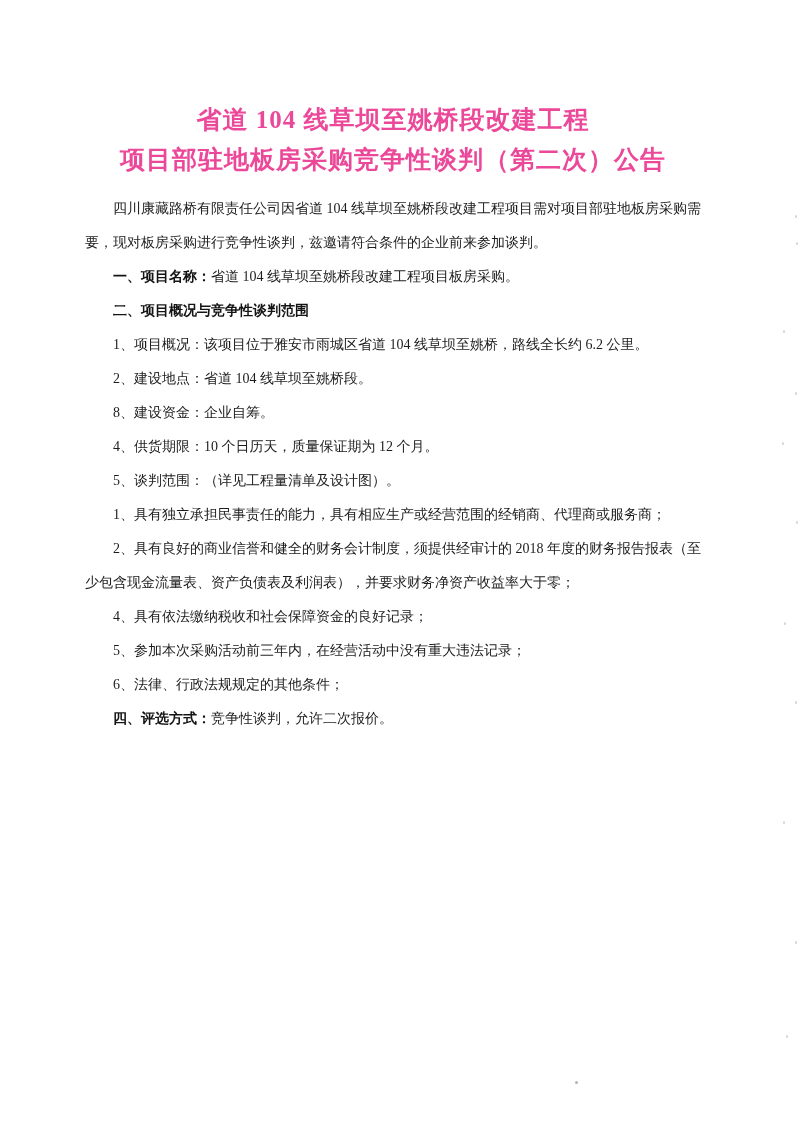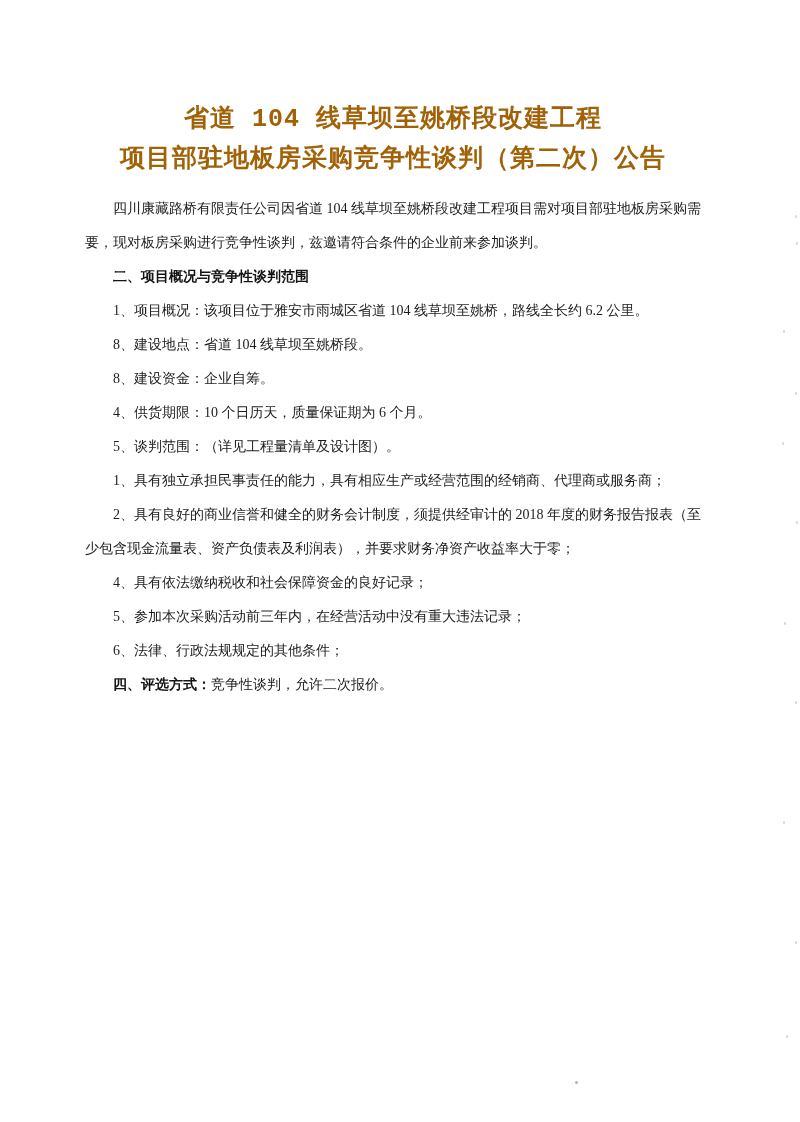--- a/index.html
+++ b/index.html
@@ -22,22 +22,21 @@
     top: 100px;
     width: 616px;
   }
   .doc-title {
     margin: 0;
     text-align: center;
     font-weight: 700;
     font-size: 25px;
     line-height: 40px;
     letter-spacing: 1px;
-    color: #a16207;
-    font-family: Liberation Mono, monospace;
+    color: #ec4899;
   }
   .body-block {
     margin-top: 12px;
   }
   .para {
     margin: 0;
     font-size: 14px;
     line-height: 34px;
     text-align: justify;
     text-justify: inter-character;
@@ -65,25 +64,26 @@
 </style>
 </head>
 <body>
 
 <div class="page">
   <div class="content">
     <h1 class="doc-title">省道 104 线草坝至姚桥段改建工程</h1>
     <h1 class="doc-title">项目部驻地板房采购竞争性谈判（第二次）公告</h1>
     <div class="body-block">
         <p class="para"><span>四川康藏路桥有限责任公司因省道 104 线草坝至姚桥段改建工程项目需对项目部驻地板房采购需要，现对板房采购进行竞争性谈判，兹邀请符合条件的企业前来参加谈判。</span></p>
+        <p class="para"><b>一、项目名称：</b><span>省道 104 线草坝至姚桥段改建工程项目板房采购。</span></p>
         <p class="para"><b>二、项目概况与竞争性谈判范围</b></p>
         <p class="para"><span>1、项目概况：该项目位于雅安市雨城区省道 104 线草坝至姚桥，路线全长约 6.2 公里。</span></p>
-        <p class="para"><span>8、建设地点：省道 104 线草坝至姚桥段。</span></p>
+        <p class="para"><span>2、建设地点：省道 104 线草坝至姚桥段。</span></p>
         <p class="para"><span>8、建设资金：企业自筹。</span></p>
-        <p class="para"><span>4、供货期限：10 个日历天，质量保证期为 6 个月。</span></p>
+        <p class="para"><span>4、供货期限：10 个日历天，质量保证期为 12 个月。</span></p>
         <p class="para"><span>5、谈判范围：（详见工程量清单及设计图）。</span></p>
         <p class="para"><span>1、具有独立承担民事责任的能力，具有相应生产或经营范围的经销商、代理商或服务商；</span></p>
         <p class="para"><span>2、具有良好的商业信誉和健全的财务会计制度，须提供经审计的 2018 年度的财务报告报表（至少包含现金流量表、资产负债表及利润表），并要求财务净资产收益率大于零；</span></p>
         <p class="para"><span>4、具有依法缴纳税收和社会保障资金的良好记录；</span></p>
         <p class="para"><span>5、参加本次采购活动前三年内，在经营活动中没有重大违法记录；</span></p>
         <p class="para"><span>6、法律、行政法规规定的其他条件；</span></p>
         <p class="para"><b>四、评选方式：</b><span>竞争性谈判，允许二次报价。</span></p>
       </div>
   </div>
 

